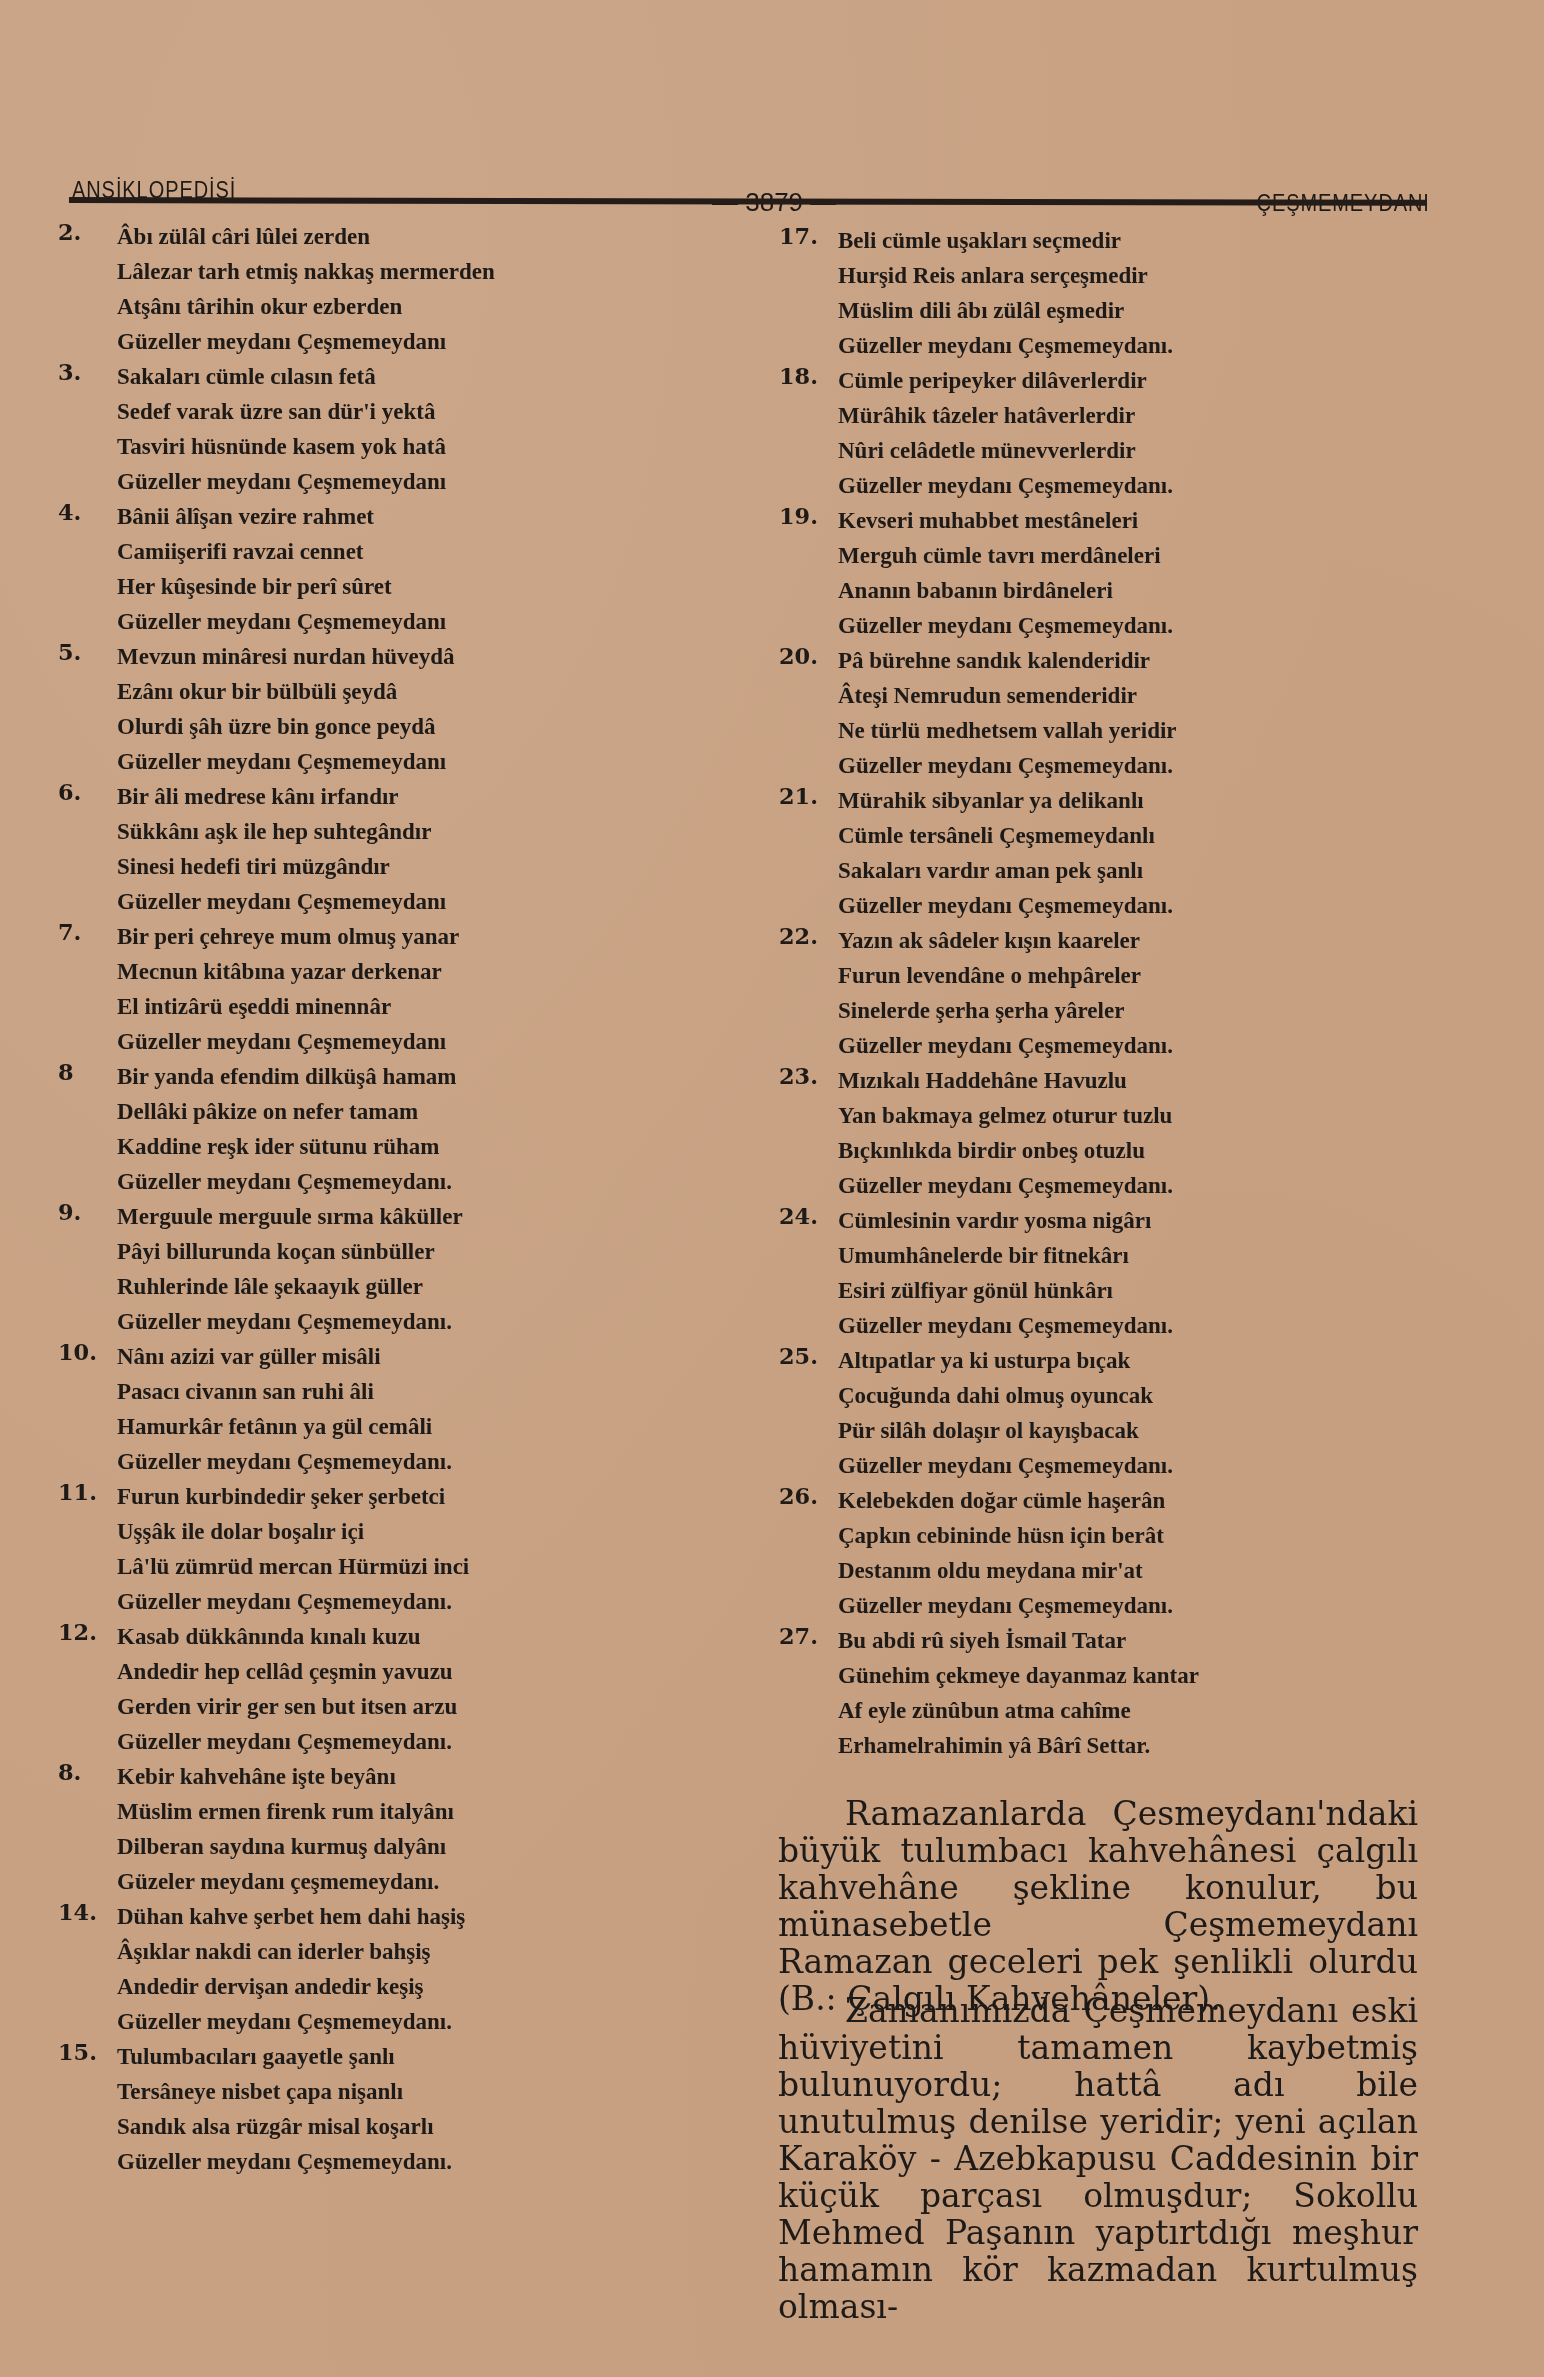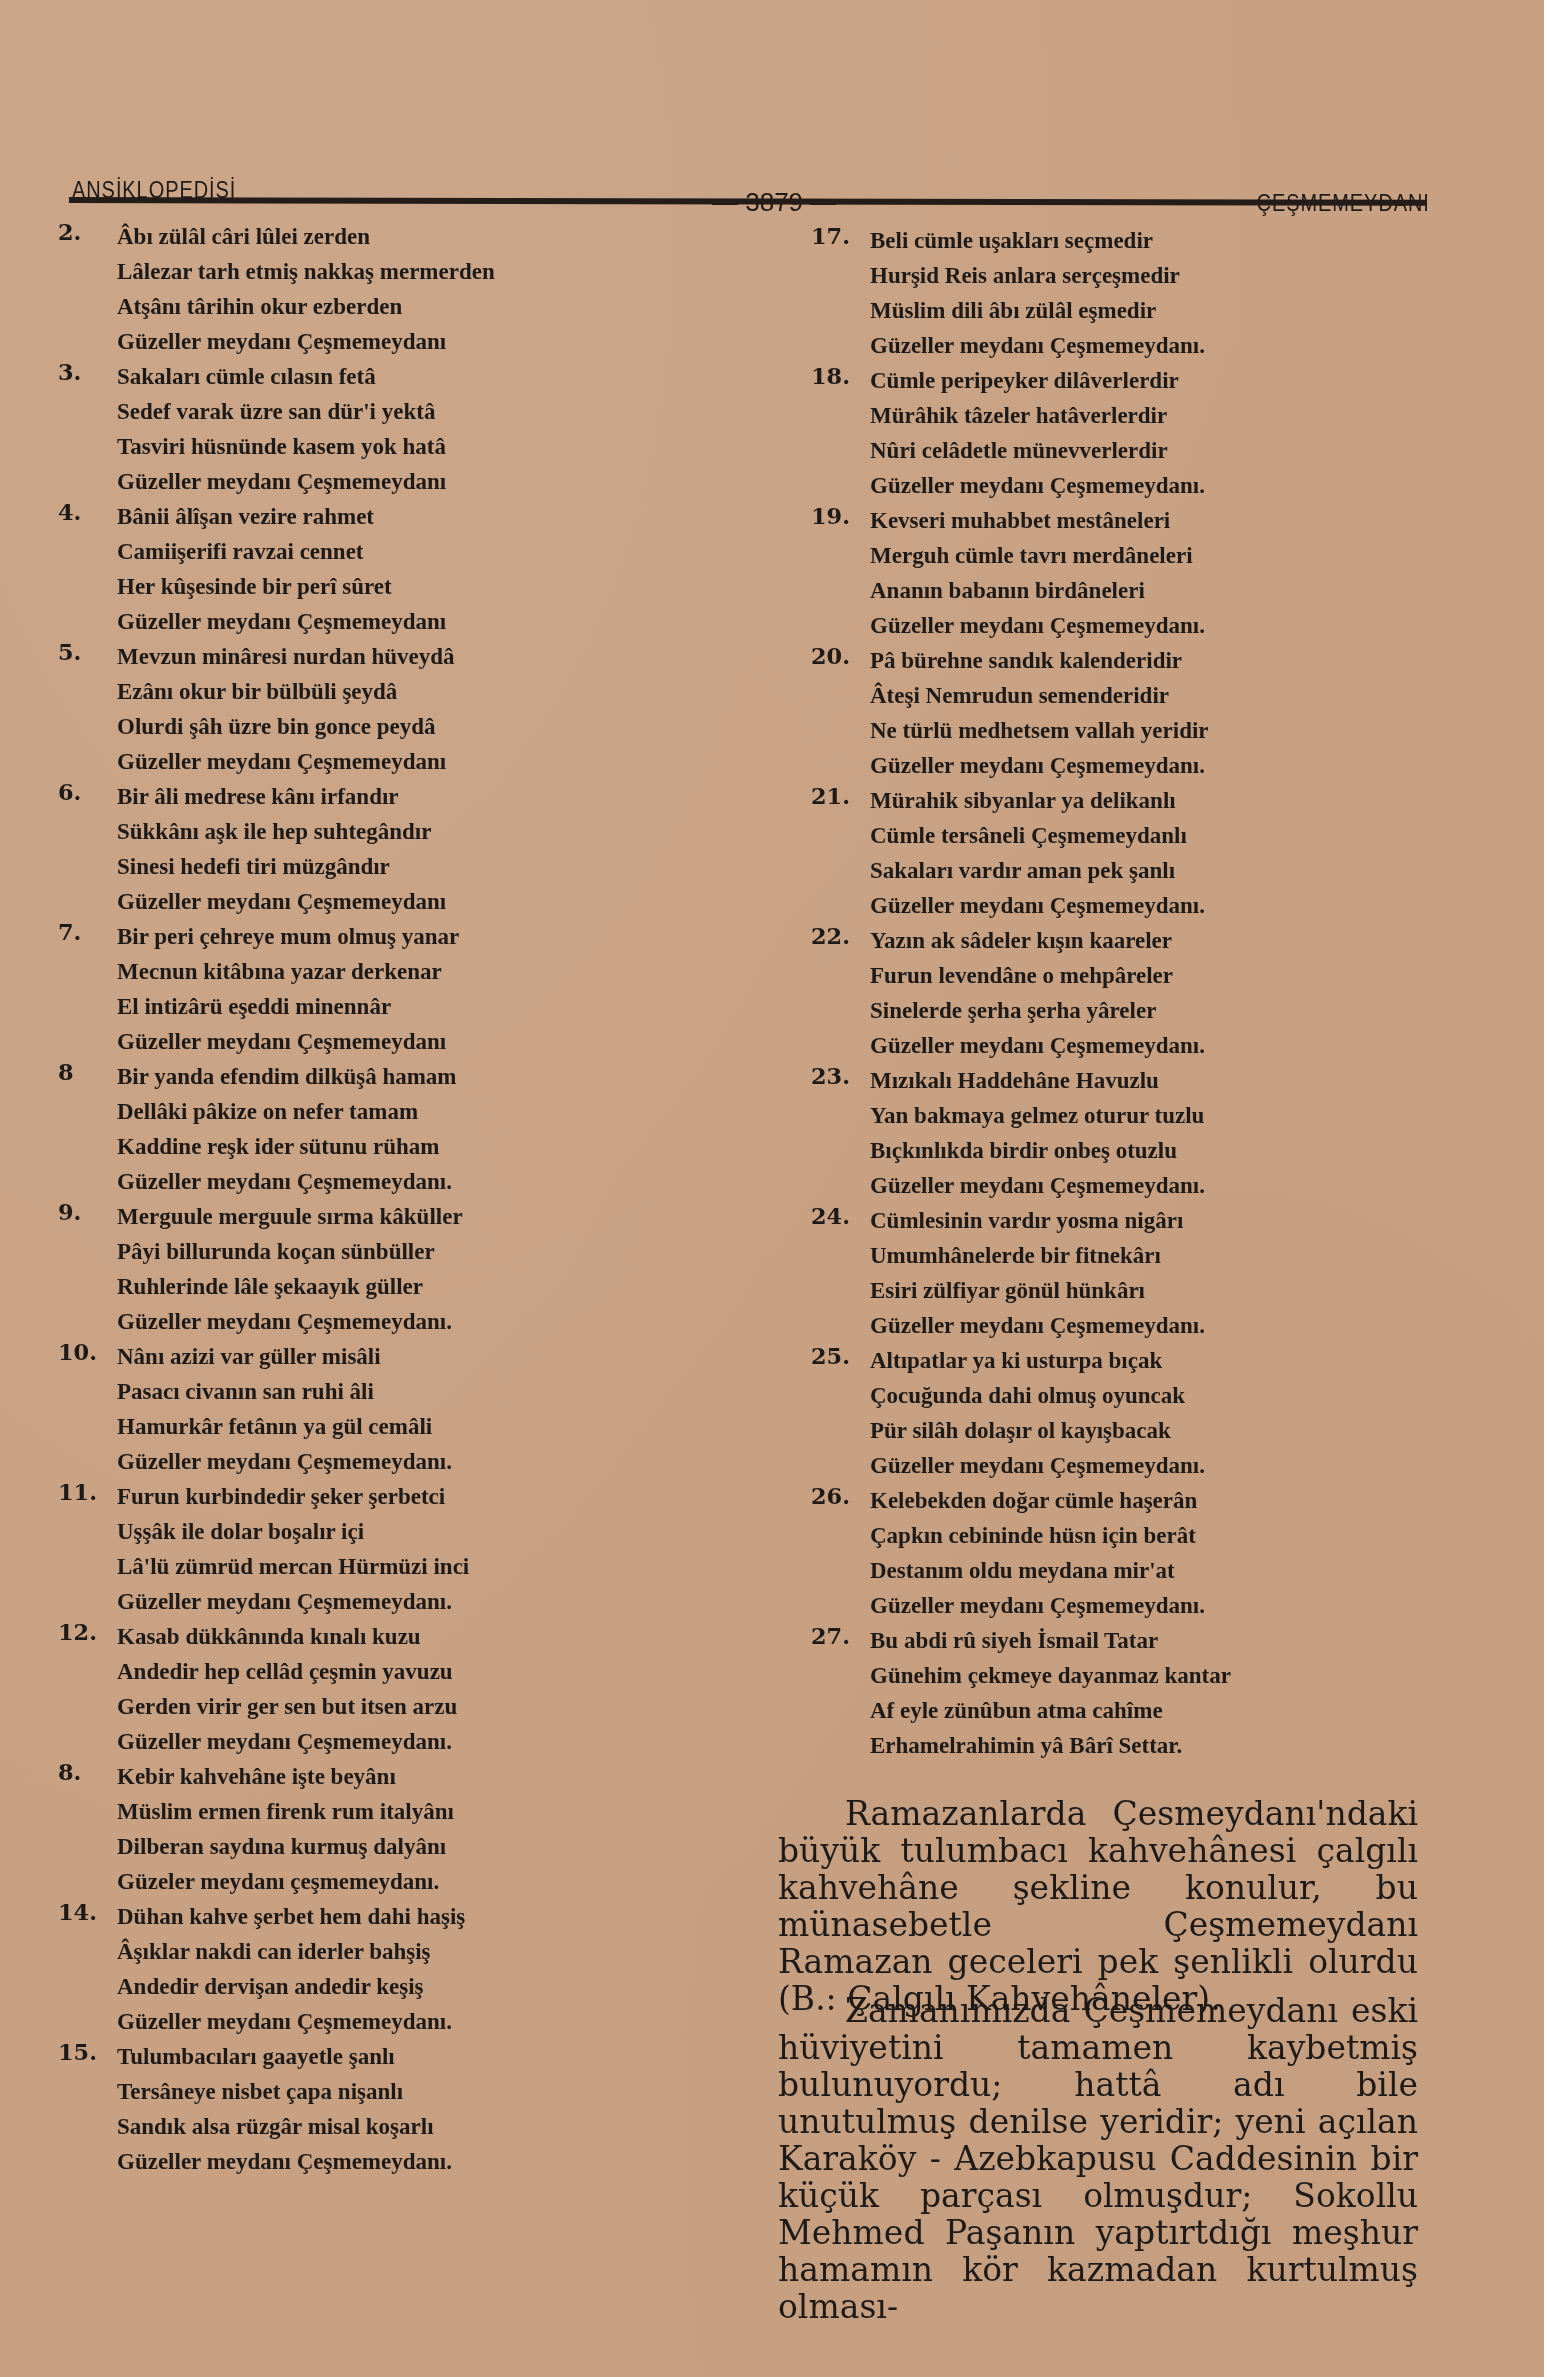--- a/index.html
+++ b/index.html
@@ -42,21 +42,21 @@
   .stanza { position: relative; margin-bottom: 16px; }
   .stanza .num {
     position: absolute; left: 0; top: 0;
     font-weight: bold; font-size: 22.4px;
   }
   .stanza .lines { margin-left: 59px; font-family: Liberation Serif, serif; }
   .stanza .line {
     font-weight: bold; font-size: 23px; line-height: 35px; white-space: nowrap;
   }
   .col-left .stanza { height: 140px; margin-bottom: 0; }
-  .col-right .stanza { height: 140px; margin-bottom: 0; margin-left: 32px; }
+  .col-right .stanza { height: 140px; margin-bottom: 0; }
   .prose {
     position: absolute; left: 778px; width: 640px;
     font-size: 33px; line-height: 37px; text-align: justify;
     font-family: "DejaVu Serif", serif;
   }
   .prose p { margin: 0; text-indent: 67px; }
   .prose1 { top: 1795px; }
   .prose2 { top: 1992px; }
 </style>
 </head>

